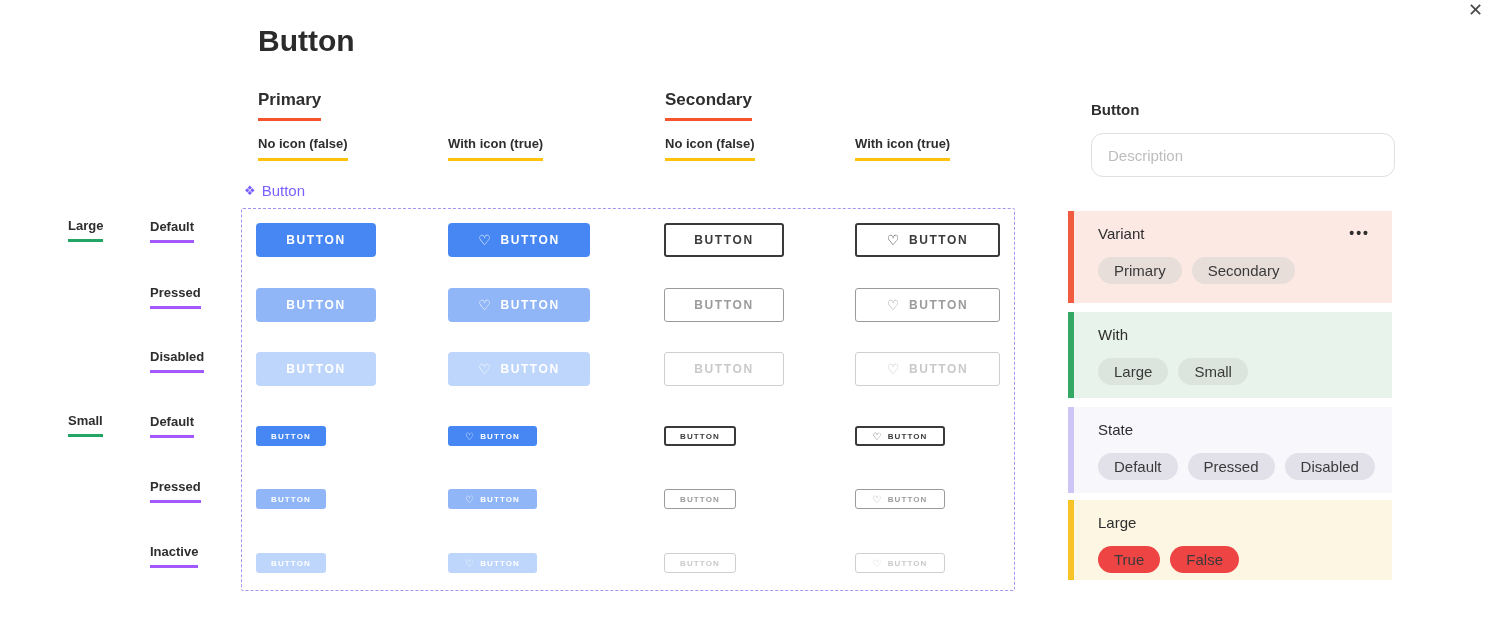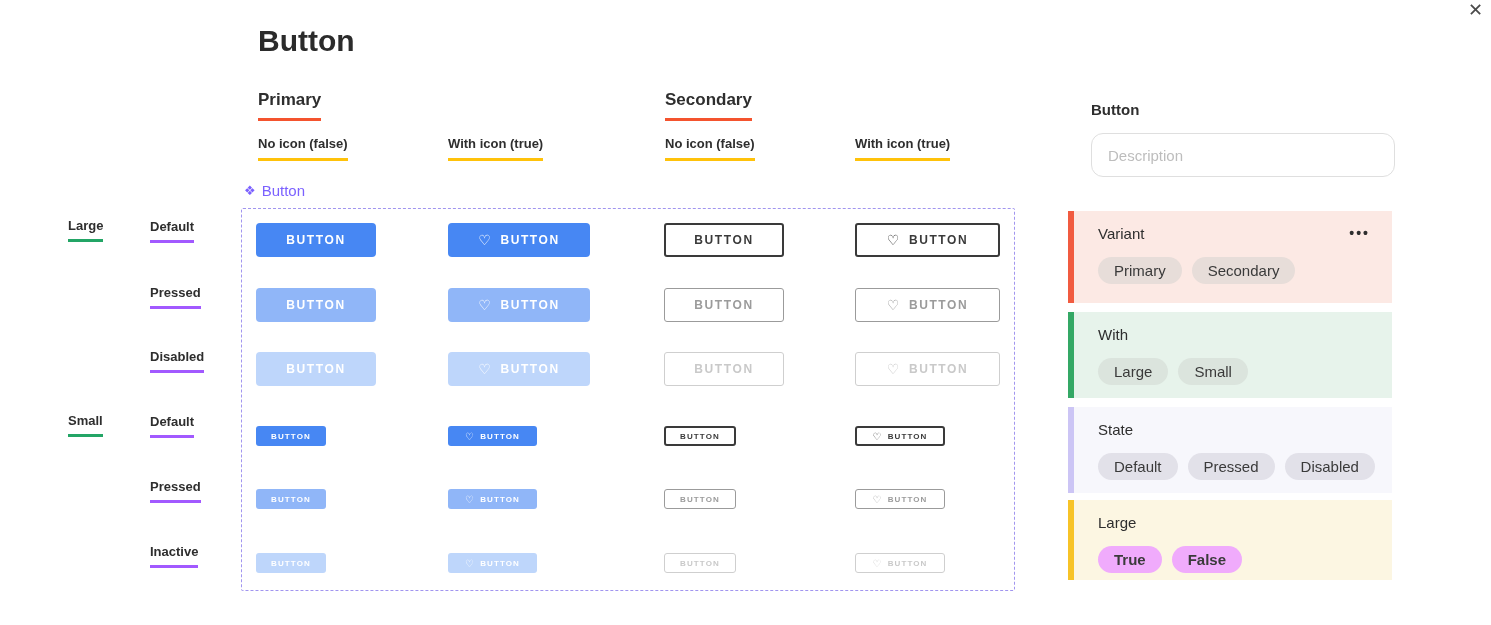--- a/index.html
+++ b/index.html
@@ -56,21 +56,21 @@
   .card .card-title{font-size:15px;color:#2e2e2e;margin-bottom:15px;}
   .chips{display:flex;gap:10px;}
   .chip{border-radius:15px;padding:5px 16px;font-size:15px;color:#3a3a3a;cursor:pointer;white-space:nowrap;}
   .card-variant{top:211px;height:92px;background:#fce9e4;border-color:#f15b40;}
   .card-variant .chip{background:#e7ddd9;}
   .card-size{top:312px;height:86px;background:#e7f3eb;border-color:#34a865;}
   .card-size .chip{background:#dbe4dd;}
   .card-state{top:407px;height:86px;background:#f7f7fc;border-color:#ccc5f5;}
   .card-state .chip{background:#e2e1e9;}
   .card-icon{top:500px;height:80px;background:#fcf6e2;border-color:#f7c327;}
-  .card-icon .chip{background:#f0abfc;font-weight:bold;}
+  .card-icon .chip{background:#ef4444;}
   .overflow{position:absolute;right:22px;top:14px;font-size:14px;font-weight:700;letter-spacing:2px;color:#2e2e2e;cursor:pointer;}
 </style>
 </head>
 <body>
 
 <div class="stage">
 
   <div class="abs close">✕</div>
 
   <div class="abs page-title">Button</div>

